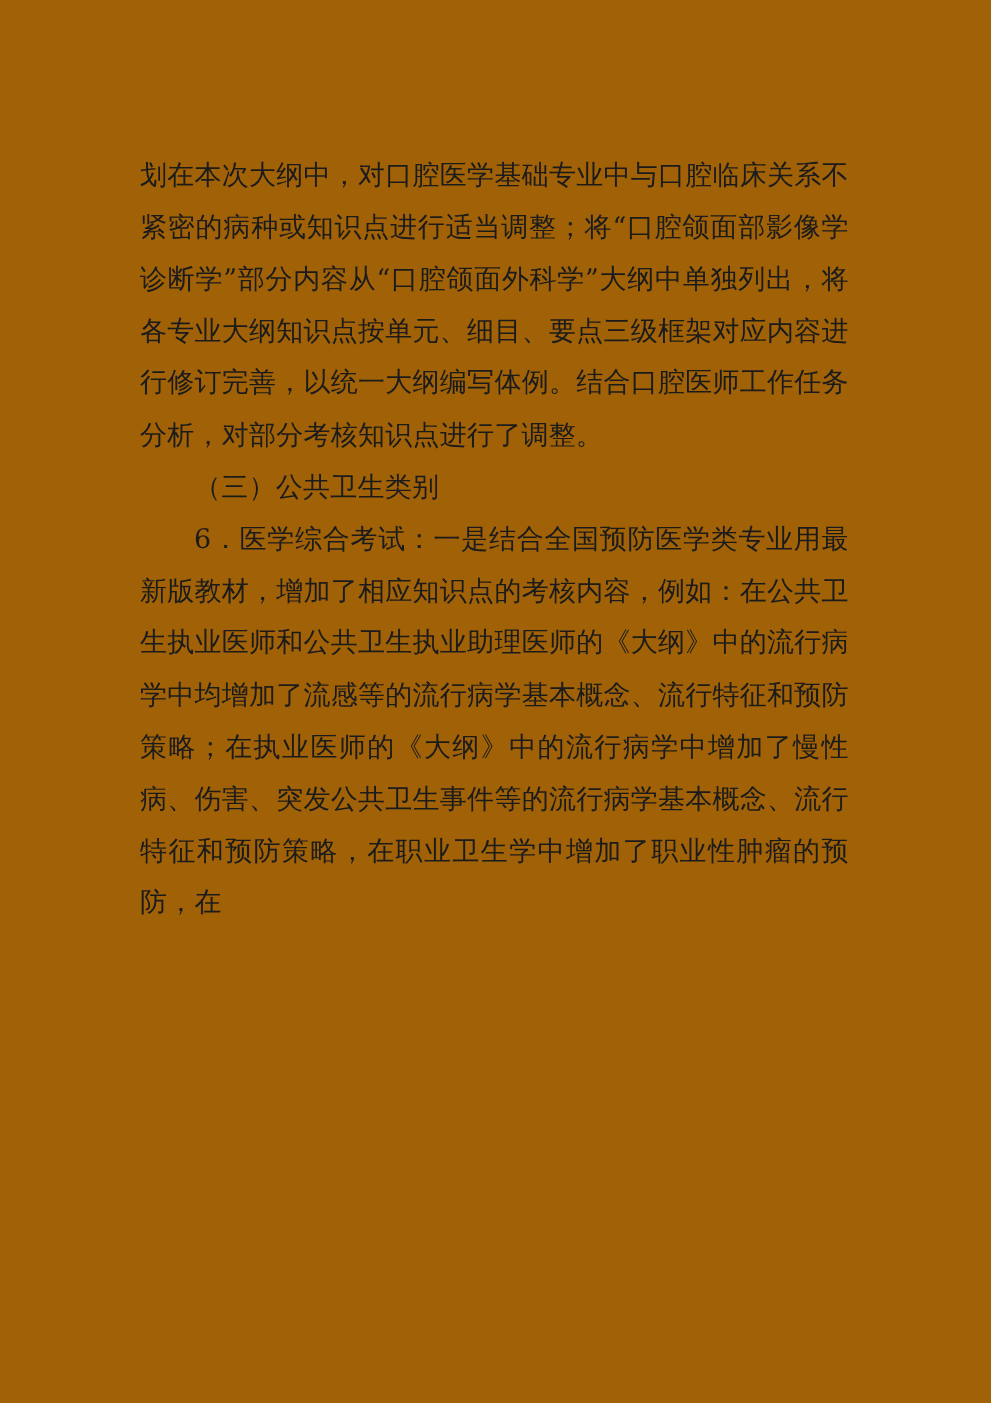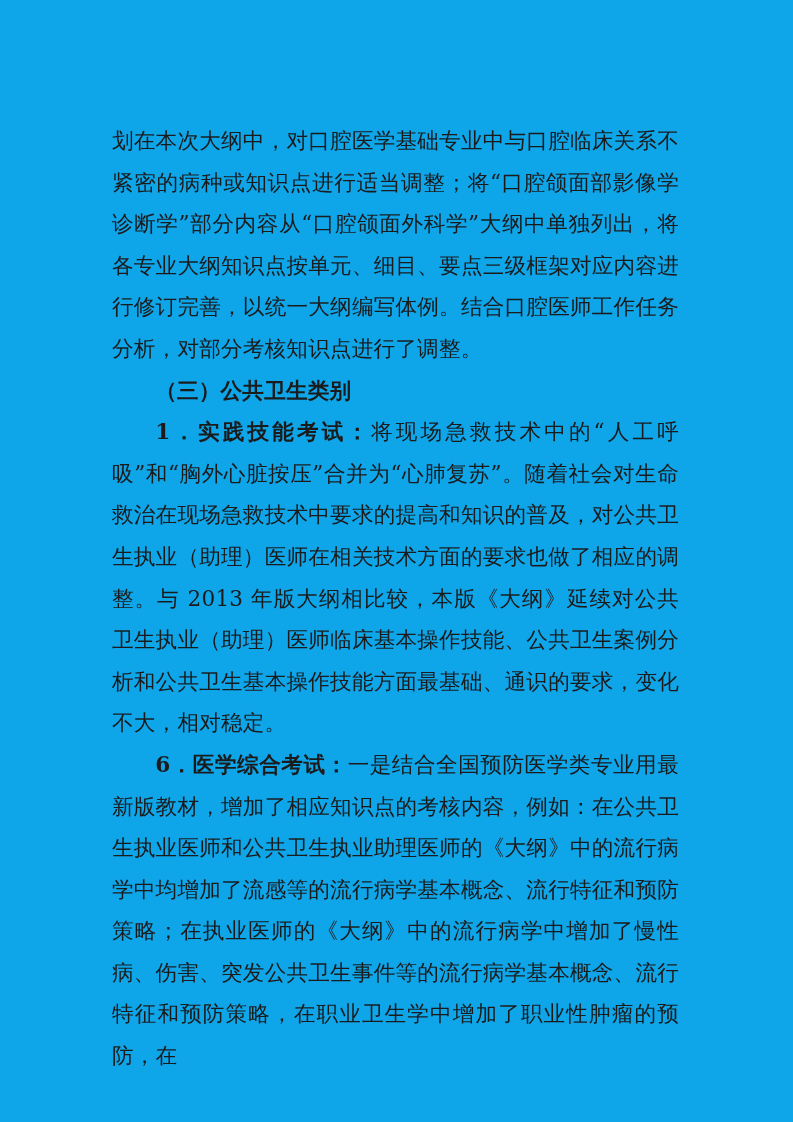--- a/index.html
+++ b/index.html
@@ -4,21 +4,21 @@
   <style>
     html, body {
       margin: 0;
       padding: 0;
       background: #ffffff;
     }
     .page {
       position: relative;
       width: 793px;
       height: 1122px;
-      background: #0ea5e9;
+      background: #a16207;
       overflow: hidden;
       font-family: "DejaVu Serif", "Liberation Serif", serif;
     }
     .content {
       position: absolute;
       left: 112px;
       top: 120px;
       width: 567px;
       font-size: 21.6px;
       line-height: 41.6px;
@@ -28,32 +28,31 @@
       letter-spacing: 0.2px;
     }
     .content p {
       margin: 0;
       padding: 0;
     }
     .content p.indent {
       text-indent: 2em;
     }
     .content b {
-      font-weight: bold;
+      font-weight: normal;
       margin-top: 24px;
     }
   </style>
 </head>
 <body>
 
 <div class="page">
   <div class="content">
 
     <p><span>划在本次大纲中，对口腔医学基础专业中与口腔临床关系不紧密的病种或知识点进行适当调整；将“口腔颌面部影像学诊断学”部分内容从“口腔颌面外科学”大纲中单独列出，将各专业大纲知识点按单元、细目、要点三级框架对应内容进行修订完善，以统一大纲编写体例。结合口腔医师工作任务分析，对部分考核知识点进行了调整。</span></p>
 
     <p class="indent"><b>（三）公共卫生类别</b></p>
 
-    <p class="indent"><b>1．实践技能考试：</b><span>将现场急救技术中的“人工呼吸”和“胸外心脏按压”合并为“心肺复苏”。随着社会对生命救治在现场急救技术中要求的提高和知识的普及，对公共卫生执业（助理）医师在相关技术方面的要求也做了相应的调整。与 2013 年版大纲相比较，本版《大纲》延续对公共卫生执业（助理）医师临床基本操作技能、公共卫生案例分析和公共卫生基本操作技能方面最基础、通识的要求，变化不大，相对稳定。</span></p>
 
     <p class="indent"><b>6．医学综合考试：</b><span>一是结合全国预防医学类专业用最新版教材，增加了相应知识点的考核内容，例如：在公共卫生执业医师和公共卫生执业助理医师的《大纲》中的流行病学中均增加了流感等的流行病学基本概念、流行特征和预防策略；在执业医师的《大纲》中的流行病学中增加了慢性病、伤害、突发公共卫生事件等的流行病学基本概念、流行特征和预防策略，在职业卫生学中增加了职业性肿瘤的预防，在</span></p>
 
   </div>
 </div>
 
 </body></html>

